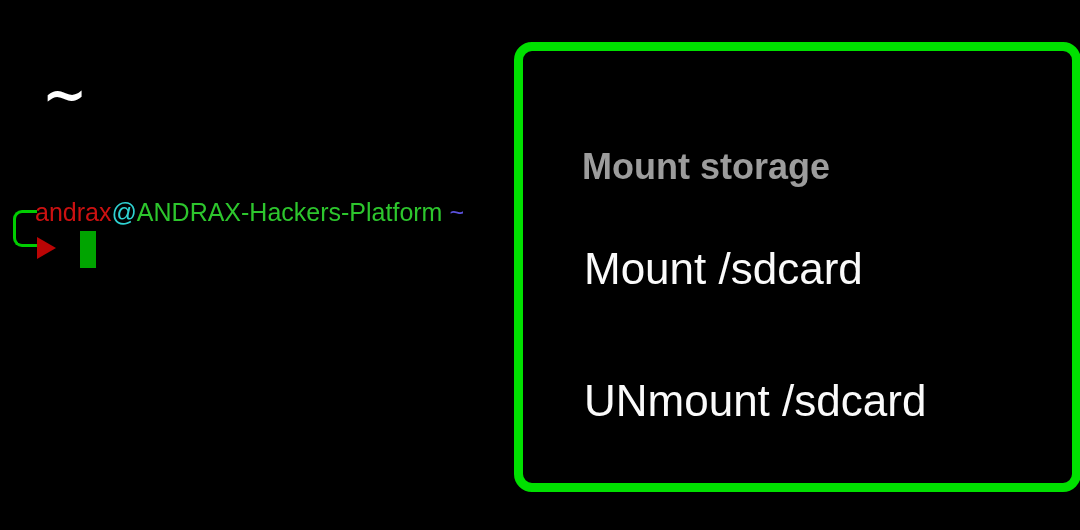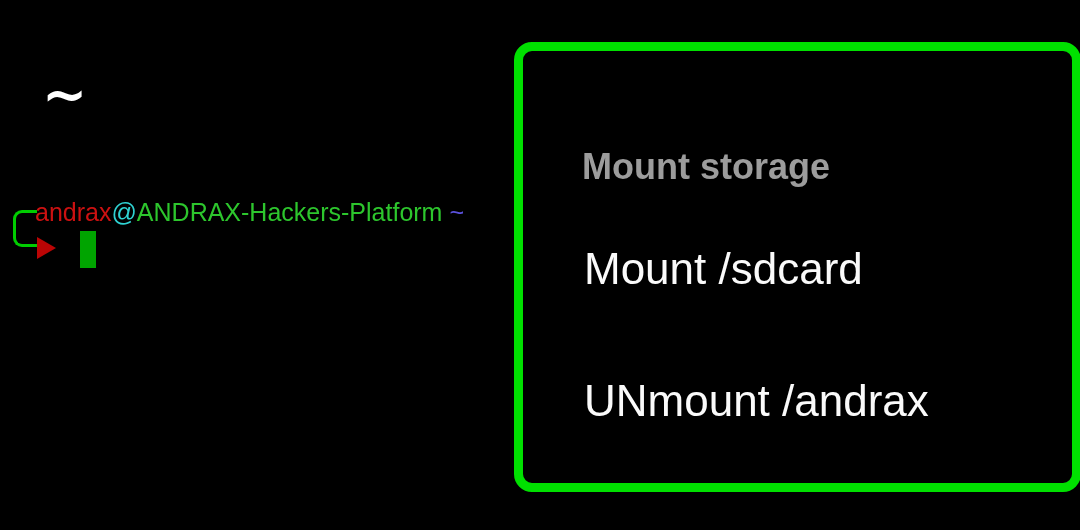--- a/index.html
+++ b/index.html
@@ -129,16 +129,16 @@
     <div class="prompt-line"><span class="c-user">andrax</span><span class="c-at">@</span><span class="c-host">ANDRAX-Hackers-Platform</span><span> </span><span class="c-cwd">~</span></div>
 
     <div class="cursor-block"></div>
   </div>
 
   <div class="dialog">
     <div class="dialog-title">Mount storage</div>
 
     <div class="dialog-option opt-0">Mount /sdcard</div>
 
-    <div class="dialog-option opt-1">UNmount /andrax</div>
+    <div class="dialog-option opt-1">UNmount /sdcard</div>
   </div>
 
 </div>
 
 </body></html>

